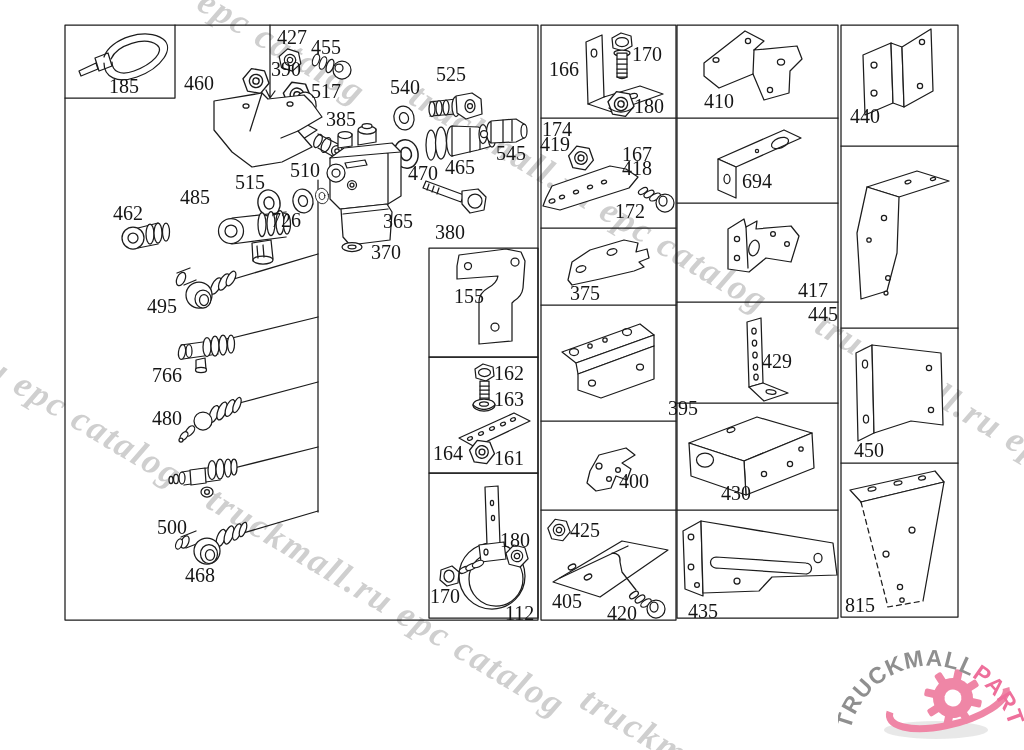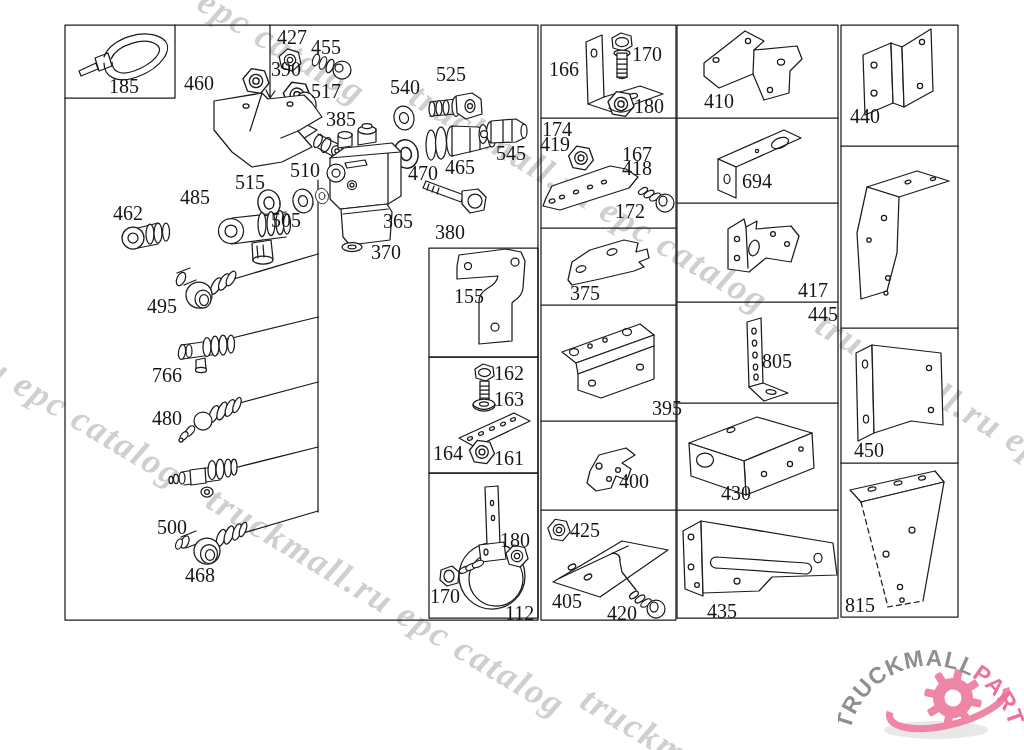--- a/index.html
+++ b/index.html
@@ -495,21 +495,21 @@
   <span class="lbl" style="left:271px;top:59px">390</span>
   <span class="lbl" style="left:311px;top:81px">517</span>
   <span class="lbl" style="left:326px;top:109px">385</span>
   <span class="lbl" style="left:390px;top:77px">540</span>
   <span class="lbl" style="left:436px;top:64px">525</span>
   <span class="lbl" style="left:408px;top:163px">470</span>
   <span class="lbl" style="left:445px;top:157px">465</span>
   <span class="lbl" style="left:496px;top:143px">545</span>
   <span class="lbl" style="left:290px;top:160px">510</span>
   <span class="lbl" style="left:235px;top:172px">515</span>
-  <span class="lbl" style="left:271px;top:210px">505</span>
+  <span class="lbl" style="left:271px;top:210px">726</span>
   <span class="lbl" style="left:180px;top:187px">485</span>
   <span class="lbl" style="left:113px;top:203px">462</span>
   <span class="lbl" style="left:383px;top:211px">365</span>
   <span class="lbl" style="left:435px;top:222px">380</span>
   <span class="lbl" style="left:371px;top:242px">370</span>
   <span class="lbl" style="left:147px;top:296px">495</span>
   <span class="lbl" style="left:152px;top:365px">766</span>
   <span class="lbl" style="left:152px;top:408px">480</span>
   <span class="lbl" style="left:157px;top:517px">500</span>
   <span class="lbl" style="left:185px;top:565px">468</span>
@@ -523,31 +523,31 @@
   <span class="lbl" style="left:505px;top:603px">112</span>
   <span class="lbl" style="left:549px;top:59px">166</span>
   <span class="lbl" style="left:632px;top:44px">170</span>
   <span class="lbl" style="left:634px;top:96px">180</span>
   <span class="lbl" style="left:542px;top:119px">174</span>
   <span class="lbl" style="left:540px;top:134px">419</span>
   <span class="lbl" style="left:622px;top:144px">167</span>
   <span class="lbl" style="left:622px;top:158px">418</span>
   <span class="lbl" style="left:615px;top:201px">172</span>
   <span class="lbl" style="left:570px;top:283px">375</span>
-  <span class="lbl" style="left:652px;top:398px">395</span>
+  <span class="lbl" style="left:668px;top:398px">395</span>
   <span class="lbl" style="left:619px;top:471px">400</span>
   <span class="lbl" style="left:570px;top:520px">425</span>
   <span class="lbl" style="left:552px;top:591px">405</span>
   <span class="lbl" style="left:607px;top:603px">420</span>
   <span class="lbl" style="left:704px;top:91px">410</span>
   <span class="lbl" style="left:742px;top:171px">694</span>
   <span class="lbl" style="left:798px;top:280px">417</span>
-  <span class="lbl" style="left:762px;top:351px">805</span>
+  <span class="lbl" style="left:762px;top:351px">429</span>
   <span class="lbl" style="left:721px;top:483px">430</span>
-  <span class="lbl" style="left:707px;top:601px">435</span>
+  <span class="lbl" style="left:688px;top:601px">435</span>
   <span class="lbl" style="left:850px;top:106px">440</span>
   <span class="lbl" style="left:808px;top:304px">445</span>
   <span class="lbl" style="left:854px;top:440px">450</span>
   <span class="lbl" style="left:845px;top:595px">815</span>
 
   <svg class="logo" viewBox="0 0 186 114">
     <defs>
       <path id="arcp" d="M 12,96 A 82,82 0 0 1 172,92"></path>
     </defs>
     <ellipse cx="98" cy="94" rx="52" ry="9" opacity="0.65" fill="#dcdcdc"></ellipse>

